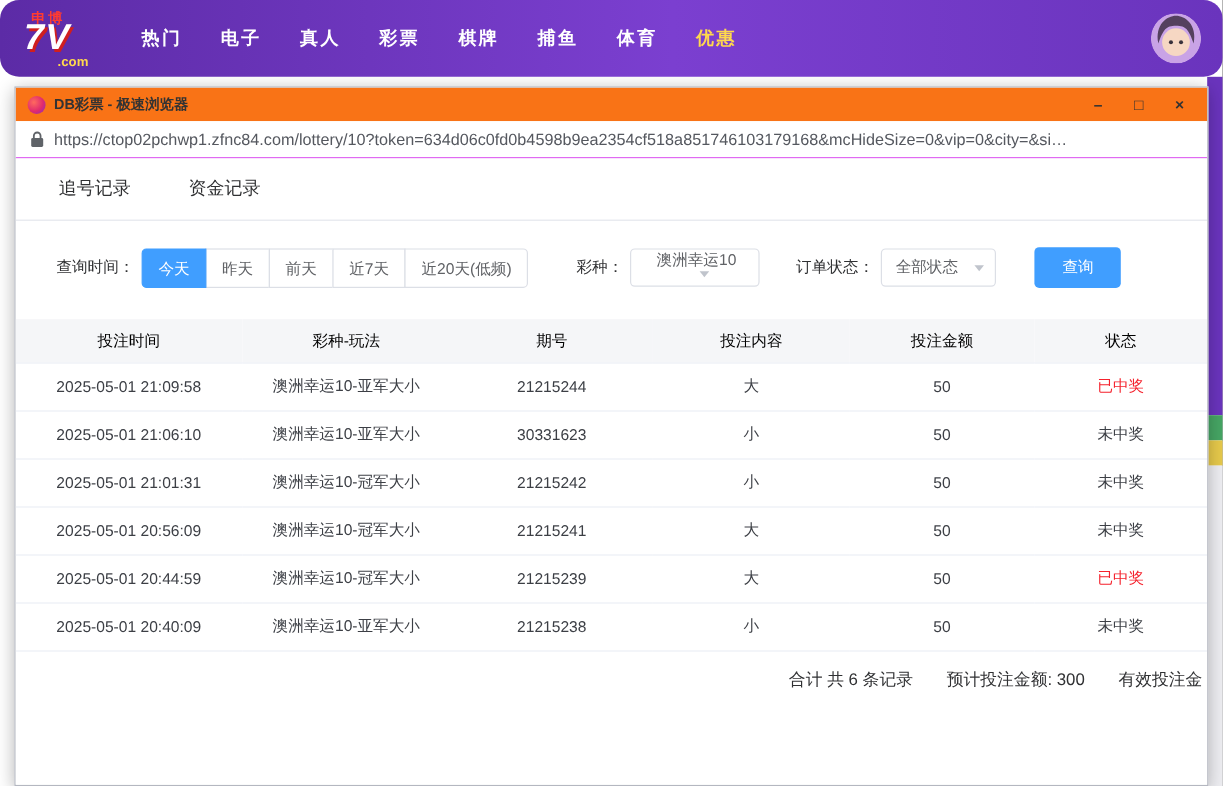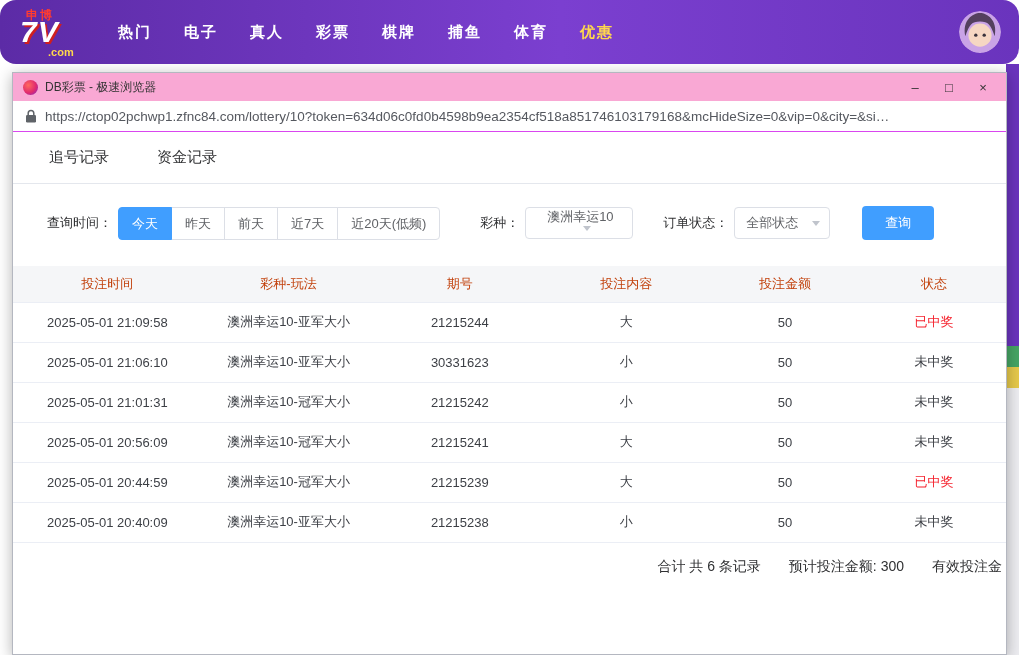--- a/index.html
+++ b/index.html
@@ -24,22 +24,22 @@
   
   .bg-strip-purple { position:absolute; right:0; top:64px; width:13px; height:282px; background:#6a34bd; }
   .bg-frag-green  { position:absolute; right:0; top:346px; width:13px; height:21px; background:#46a564; }
   .bg-frag-yellow { position:absolute; right:0; top:367px; width:13px; height:21px; background:#e6c94b; }
   .bg-frag-light  { position:absolute; right:0; top:388px; width:13px; height:267px; background:#ededf1; }
 
   
   .window { position:absolute; left:12px; top:72px; width:995px; height:583px; background:#fff;
             border:1px solid #b4b7c0; box-shadow:0 3px 14px rgba(0,0,0,.3);
             display:flex; flex-direction:column; overflow:hidden; }
-  .title-bar { height:28px; background:#f9a8d4; display:flex; align-items:center; padding:0 6px 0 10px;
-               font-size:12px; color:#333; flex:0 0 auto; }
+  .title-bar { height:28px; background:#f97316; display:flex; align-items:center; padding:0 6px 0 10px;
+               font-size:12px; color:#333; flex:0 0 auto;font-weight:bold; }
   .favicon { width:15px; height:15px; border-radius:50%;
              background:radial-gradient(circle at 35% 35%, #ff6a5e 0%, #e02a6e 55%, #7a2bd0 100%);
              margin-right:7px; flex:0 0 auto; }
   .win-title { white-space:nowrap; }
   .win-controls { margin-left:auto; display:flex; }
   .win-btn { width:34px; height:26px; display:flex; align-items:center; justify-content:center;
              font-size:13px; color:#333; cursor:pointer; }
   .url-bar { height:31px; background:#fff; border-bottom:1px solid #d946ef; display:flex; align-items:center;
              padding:0 12px; flex:0 0 auto; overflow:hidden; }
   .lock-icon { flex:0 0 auto; margin-right:8px; display:flex; }
@@ -63,21 +63,21 @@
   .select { height:32px; border:1px solid #dcdfe6; border-radius:4px; display:inline-flex; align-items:center;
             padding:0 9px 0 11px; color:#606266; background:#fff; cursor:pointer; margin-right:30px; white-space:nowrap; }
   .select.narrow { min-width:88px; }
   .select.wide { min-width:108px;flex-direction:column; }
   .chev { width:0; height:0; border-left:4px solid transparent; border-right:4px solid transparent;
           border-top:5px solid #c0c4cc; margin-left:14px; }
   .query-btn { height:34px; padding:8px 23px; background:#409eff; color:#fff; border:none; border-radius:4px;
                font-size:13px; cursor:pointer; margin-left:2px; }
 
   table { width:100%; border-collapse:collapse; font-size:13px; flex:0 0 auto; }
-  thead th { background:#f5f6f8; height:36px; font-weight:normal; color:#c2410c; text-align:center;
+  thead th { background:#f5f6f8; height:36px; font-weight:normal; color:#000000; text-align:center;
              border-bottom:1px solid #ebeef5; }
   tbody td { height:40px; text-align:center; color:#3c3f45; border-bottom:1px solid #ebeef5; }
   td.status { color:#3c3f45; }
   td.status.won { color:#f5222d; }
 
   .summary { display:flex; justify-content:flex-end; gap:28px; padding:15px 4px 14px 0; font-size:14px;
              color:#303133; white-space:nowrap; flex:0 0 auto; }
 </style>
 </head>
 <body>

